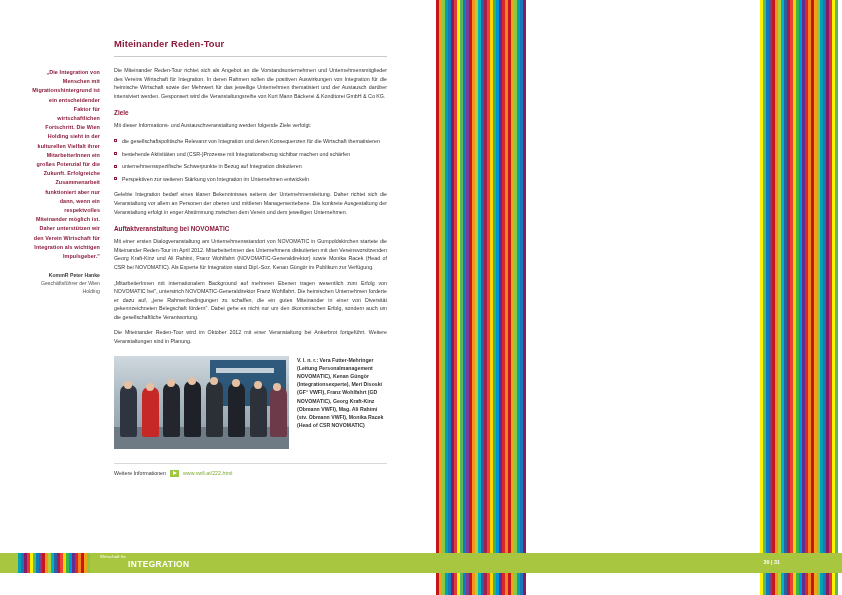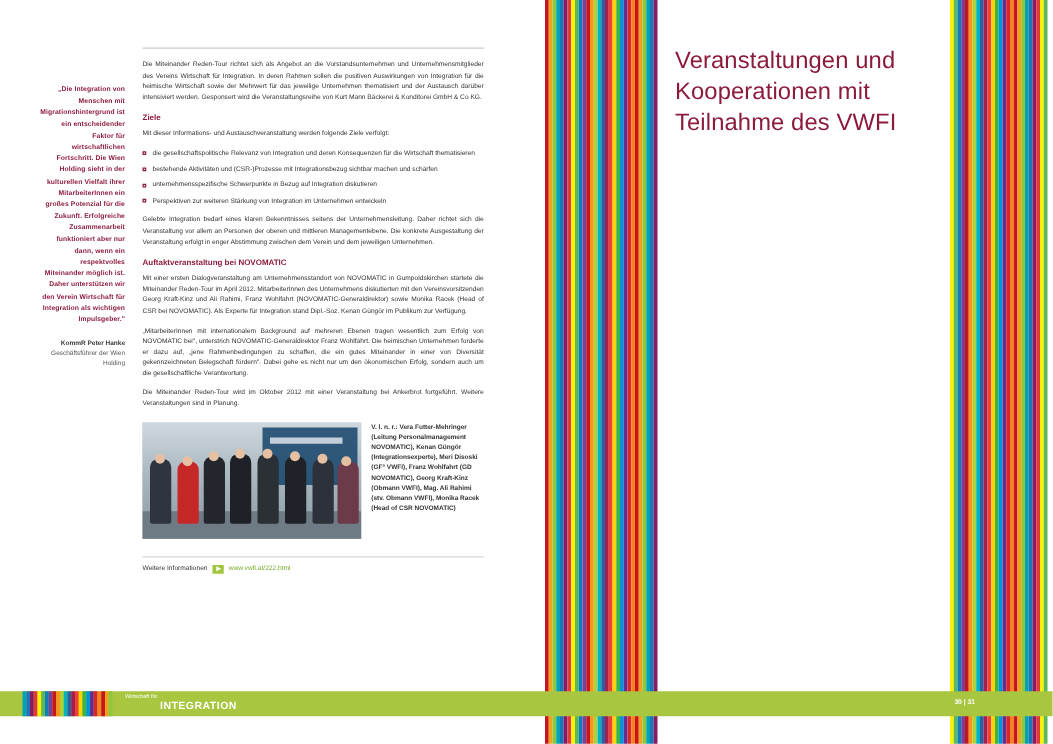--- a/index.html
+++ b/index.html
@@ -348,20 +348,21 @@
   <div class="quote-col">
     <div class="quote-text">„Die Integration von Menschen mit Migrationshintergrund ist ein entscheidender Faktor für wirtschaftlichen Fortschritt. Die Wien Holding sieht in der kulturellen Vielfalt ihrer MitarbeiterInnen ein großes Potenzial für die Zukunft. Erfolgreiche Zusammenarbeit funktioniert aber nur dann, wenn ein respektvolles Miteinander möglich ist. Daher unterstützen wir den Verein Wirtschaft für Integration als wichtigen Impulsgeber."</div>
     <div class="quote-attr">
       <span>KommR Peter Hanke</span><br>
       <span class="role">Geschäftsführer der Wien Holding</span>
     </div>
   </div>
 
   <div class="article">
 
+    <div class="art-title">Miteinander Reden-Tour</div>
     <div class="rule"></div>
 
     <p class="body">Die Miteinander Reden-Tour richtet sich als Angebot an die Vorstandsunternehmen und Unternehmensmitglieder des Vereins Wirtschaft für Integration. In deren Rahmen sollen die positiven Auswirkungen von Integration für die heimische Wirtschaft sowie der Mehrwert für das jeweilige Unternehmen thematisiert und der Austausch darüber intensiviert werden. Gesponsert wird die Veranstaltungsreihe von Kurt Mann Bäckerei &amp; Konditorei GmbH &amp; Co KG.</p>
 
     <h3 class="sub">Ziele</h3>
     <p class="body">Mit dieser Informations- und Austauschveranstaltung werden folgende Ziele verfolgt:</p>
 
     <ul class="bullets">
       <li>die gesellschaftspolitische Relevanz von Integration und deren Konsequenzen für die Wirtschaft thematisieren</li>
       <li>bestehende Aktivitäten und (CSR-)Prozesse mit Integrationsbezug sichtbar machen und schärfen</li>
@@ -410,23 +411,20 @@
       <div class="caption">V. l. n. r.: Vera Futter-Mehringer (Leitung Personalmanagement NOVOMATIC), Kenan Güngör (Integrationsexperte), Meri Disoski (GF° VWFI), Franz Wohlfahrt (GD NOVOMATIC), Georg Kraft-Kinz (Obmann VWFI), Mag. Ali Rahimi (stv. Obmann VWFI), Monika Racek (Head of CSR NOVOMATIC)</div>
     </div>
 
     <div class="more-info">
       <span>Weitere Informationen</span>
       <span class="arrow-icon"></span>
       <a href="#">www.vwfi.at/222.html</a>
     </div>
   </div>
 
-  <div class="hero">
-    <div class="hero-title">Veranstaltungen und Kooperationen mit Teilnahme des VWFI</div>
-  </div>
 
   <div class="footer">
     <div class="greenbar"></div>
     <div class="footer-stripes" id="footer-stripes">
         <div class="bar" style="width: 3px; background: rgb(0, 162, 179);"></div>
         <div class="bar" style="width: 3px; background: rgb(27, 117, 187);"></div>
         <div class="bar" style="width: 3px; background: rgb(138, 27, 96);"></div>
         <div class="bar" style="width: 3px; background: rgb(224, 58, 62);"></div>
         <div class="bar" style="width: 3px; background: rgb(255, 242, 0);"></div>
         <div class="bar" style="width: 3px; background: rgb(92, 184, 92);"></div>

